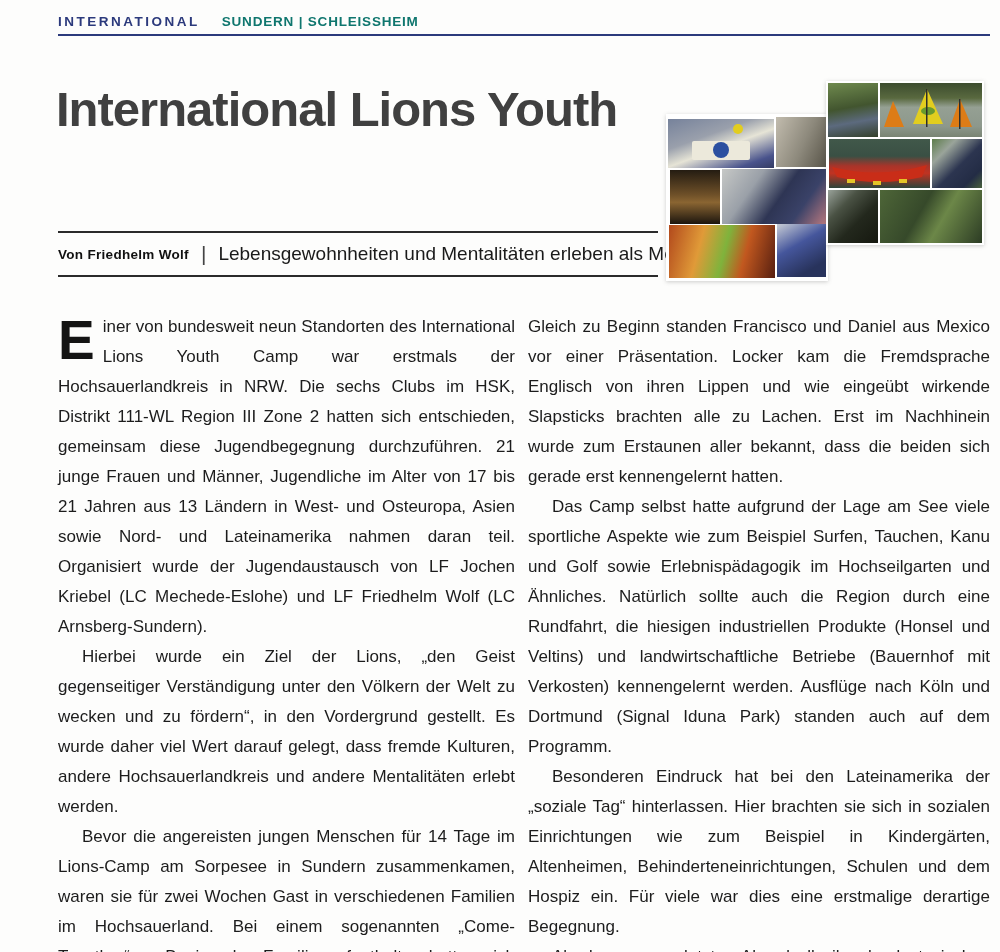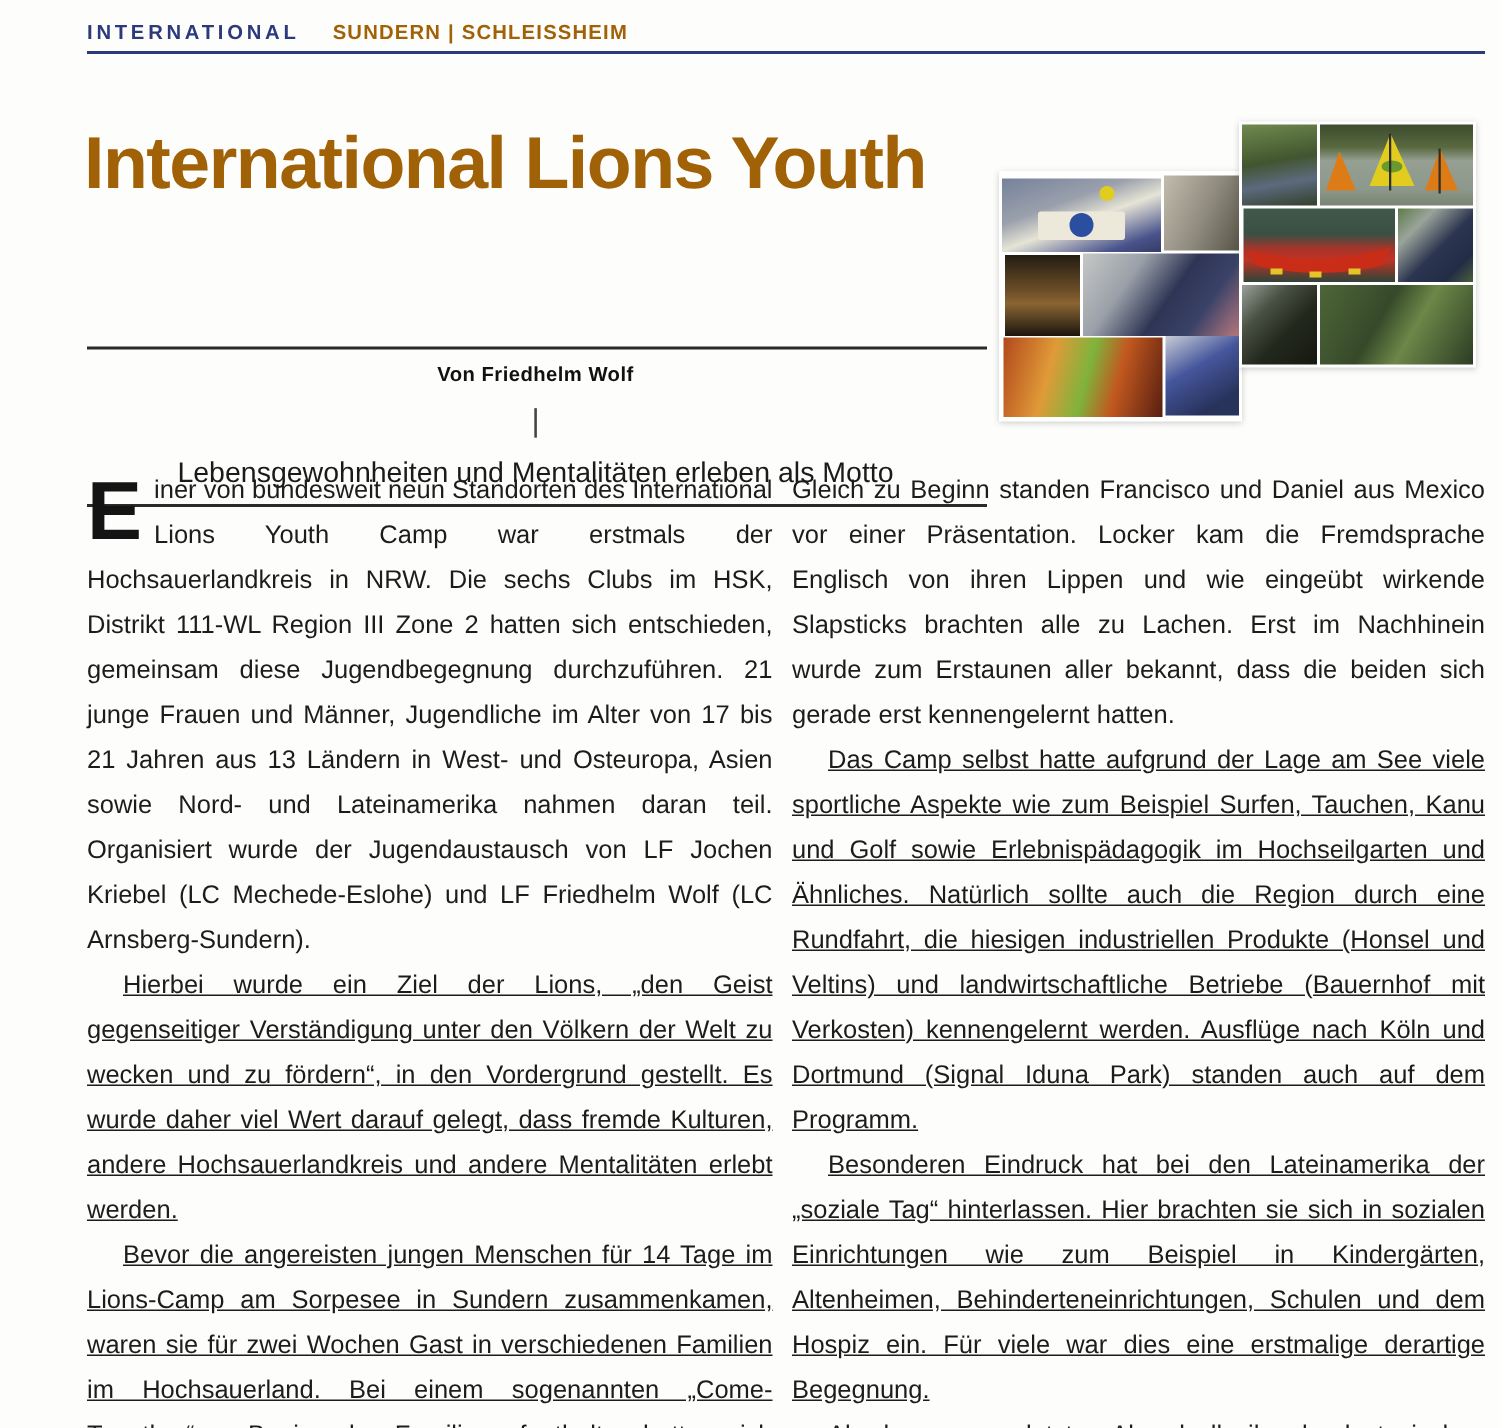--- a/index.html
+++ b/index.html
@@ -13,35 +13,35 @@
   
   .kicker {
     position:absolute; left:58px; top:14px; width:932px;
     border-bottom:2px solid #2c3a7c; padding-bottom:5px;
     display:flex; align-items:baseline; gap:22px;
   }
   .kicker .section {
     color:#2c3a7c; font-weight:bold; font-size:13.5px; letter-spacing:2.5px;
   }
   .kicker .subsection {
-    color:#a16207; font-weight:bold; font-size:13.5px; letter-spacing:.8px;
+    color:#0f766e; font-weight:bold; font-size:13.5px; letter-spacing:.8px;
   }
 
   
   .headline {
     position:absolute; left:56px; top:76px; width:610px;
-    font-size:49px; line-height:67px; font-weight:bold; color:#a16207;
+    font-size:49px; line-height:67px; font-weight:bold; color:#404040;
     letter-spacing:-1px;
   }
 
   
   .byline {
     position:absolute; left:58px; top:231px; width:600px;
     border-top:2px solid #2b2b2b; border-bottom:2px solid #2b2b2b;
-    padding:9px 2px 9px 0; display:flex; align-items:center; gap:12px;flex-direction:column;
+    padding:9px 2px 9px 0; display:flex; align-items:center; gap:12px;
   }
   .byline .author { font-size:13.5px; font-weight:bold; color:#111; white-space:nowrap; letter-spacing:.3px; }
   .byline .sep { font-size:21px; font-weight:300; color:#444; }
   .byline .subtitle { font-size:19px; color:#1a1a1a; white-space:nowrap; }
 
   
   .collage { position:absolute; left:0; top:0; }
   .cluster { position:absolute; background:#fff; box-shadow:0 1px 4px rgba(80,80,80,.28); }
   .cluster-a { left:666px; top:114px; width:162px; height:167px; }
   .cluster-b { left:826px; top:81px;  width:158px; height:164px; }
@@ -60,21 +60,21 @@
   .ph11{ left:2px;   top:109px; width:50px;  height:53px; }
   .ph12{ left:54px;  top:109px; width:102px; height:53px; }
 
   
   .col {
     position:absolute; top:312px;
     font-size:17px; line-height:30px; text-align:justify; color:#1c1c1c;
   }
   .col-left  { left:58px;  width:457px; }
   .col-right { left:528px; width:462px; }
-  .col p.indent { text-indent:24px;text-decoration:underline; }
+  .col p.indent { text-indent:24px; }
   .dropcap {
     float:left; font-size:55px; line-height:50px; font-weight:bold;
     padding:3px 8px 0 0; color:#141414;
   }
 </style>
 </head>
 <body>
 
 <div class="page">
 

